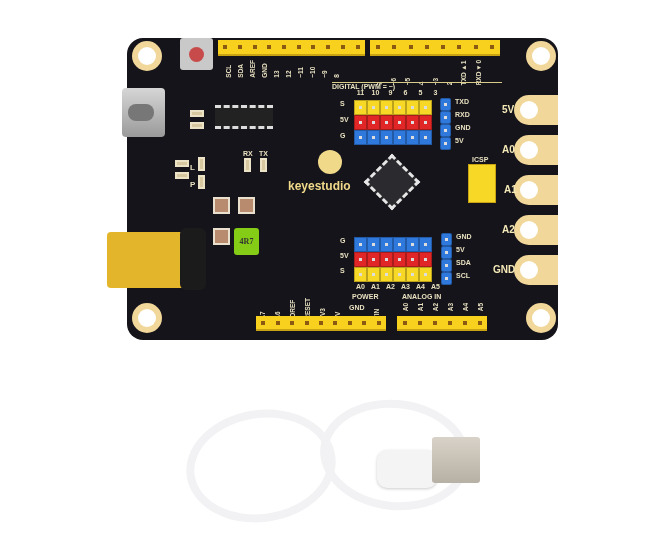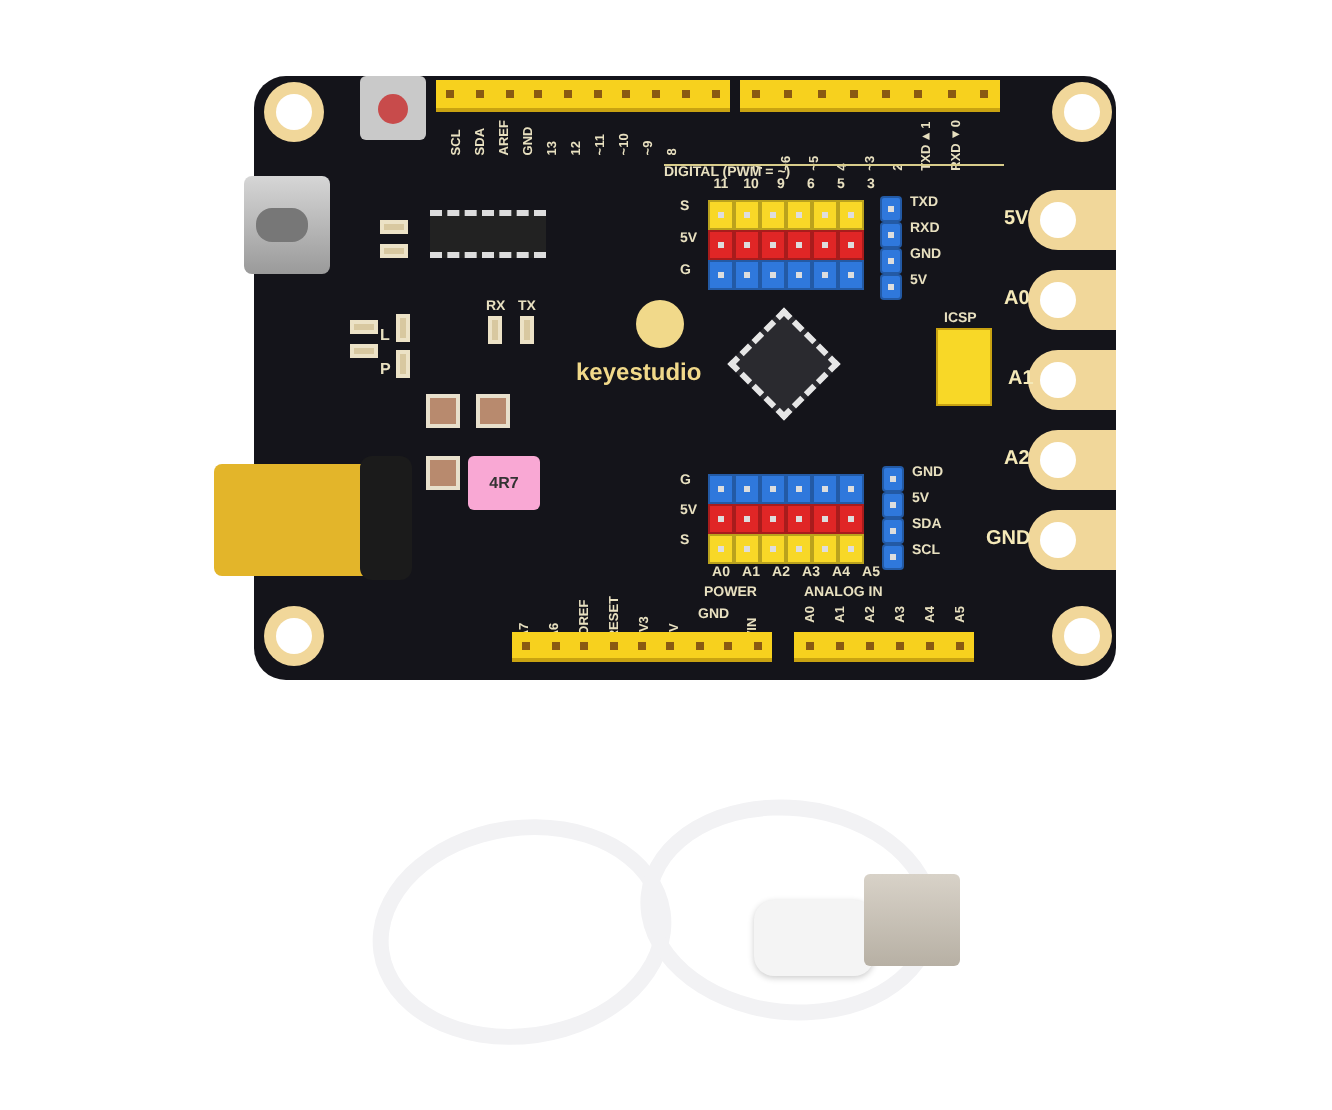--- a/index.html
+++ b/index.html
@@ -103,21 +103,21 @@
 <div class="abs silk" style="left:190px;top:163px;font-size:8px;">L</div>
 <div class="abs silk" style="left:190px;top:180px;font-size:8px;">P</div>
 <div class="abs silk" style="left:243px;top:150px;font-size:7px;">RX</div>
 <div class="abs silk" style="left:259px;top:150px;font-size:7px;">TX</div>
 <div class="abs smd" style="left:244px;top:158px;width:7px;height:14px;"></div>
 <div class="abs smd" style="left:260px;top:158px;width:7px;height:14px;"></div>
 
 <div class="abs cap" style="left:213px;top:197px;width:17px;height:17px;"></div>
 <div class="abs cap" style="left:238px;top:197px;width:17px;height:17px;"></div>
 <div class="abs cap" style="left:213px;top:228px;width:17px;height:17px;"></div>
-<div class="abs" style="left:234px;top:228px;width:36px;height:27px;background:#f9a8d4;border-radius:3px;color:#333;font-size:8px;font-weight:bold;display:flex;align-items:center;justify-content:center;">4R7</div>
+<div class="abs" style="left:234px;top:228px;width:25px;height:27px;background:#84cc16;border-radius:3px;color:#333;font-size:8px;font-weight:bold;display:flex;align-items:center;justify-content:center;font-family:Liberation Serif, serif;">4R7</div>
 
 <div class="abs" style="left:107px;top:232px;width:80px;height:56px;background:#e3b52a;border-radius:4px;"></div>
 <div class="abs" style="left:180px;top:228px;width:26px;height:62px;background:#1b1b1b;border-radius:6px;"></div>
 
 <div class="abs" style="left:318px;top:150px;width:24px;height:24px;border-radius:50%;background:#f1d98a;"></div>
 <div class="abs" style="left:288px;top:179px;color:#f1d98a;font-size:12px;font-weight:bold;">keyestudio</div>
 
 <div class="abs chip" style="left:372px;top:162px;width:40px;height:40px;border:3px dashed #e6e6e6;"></div>
 
 <div class="abs row" style="left:354px;top:89px;gap:2px;">

